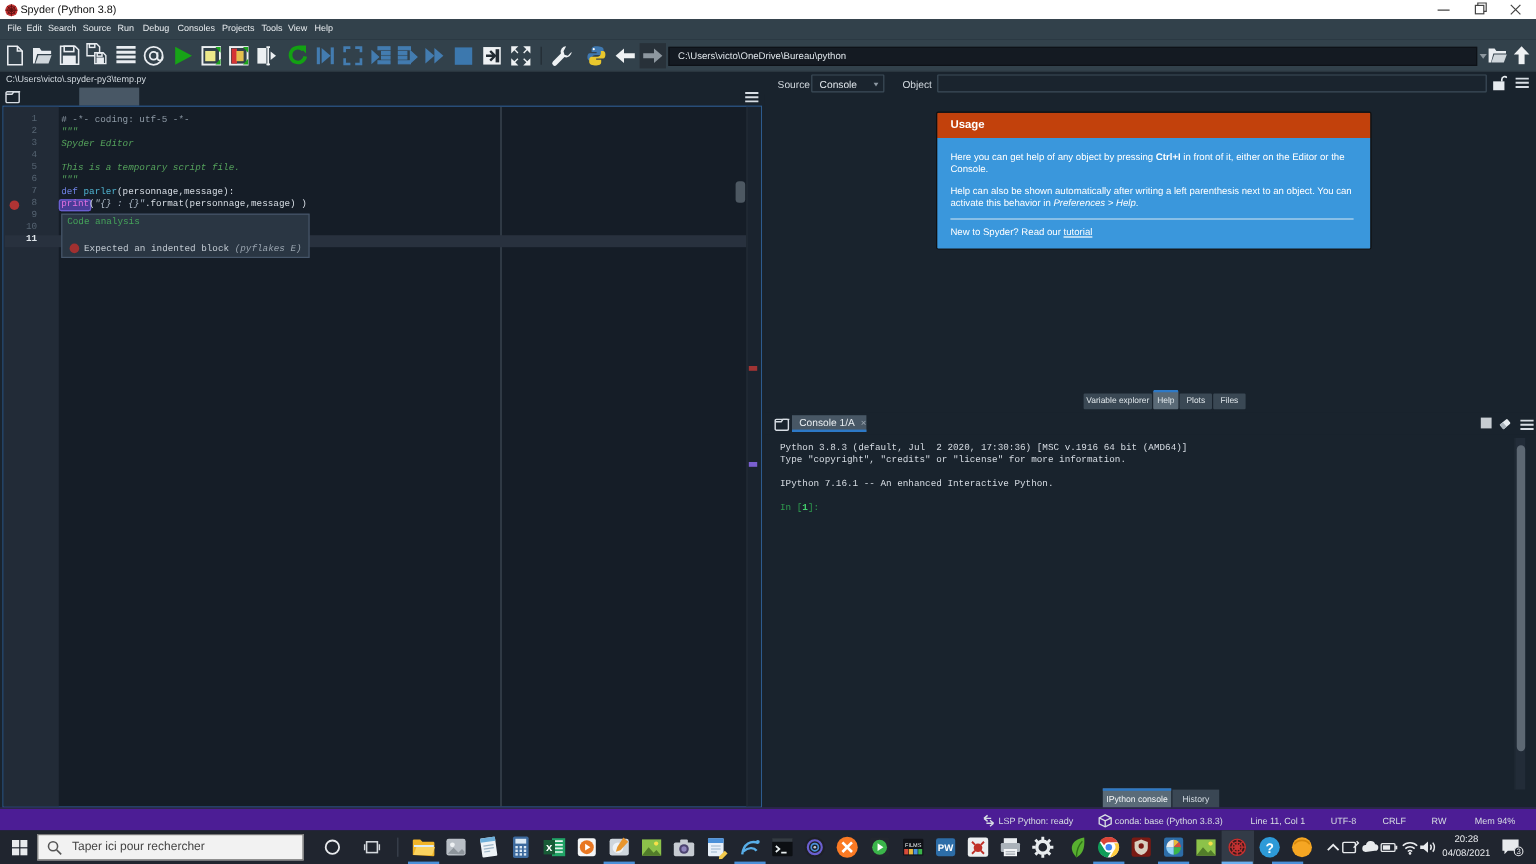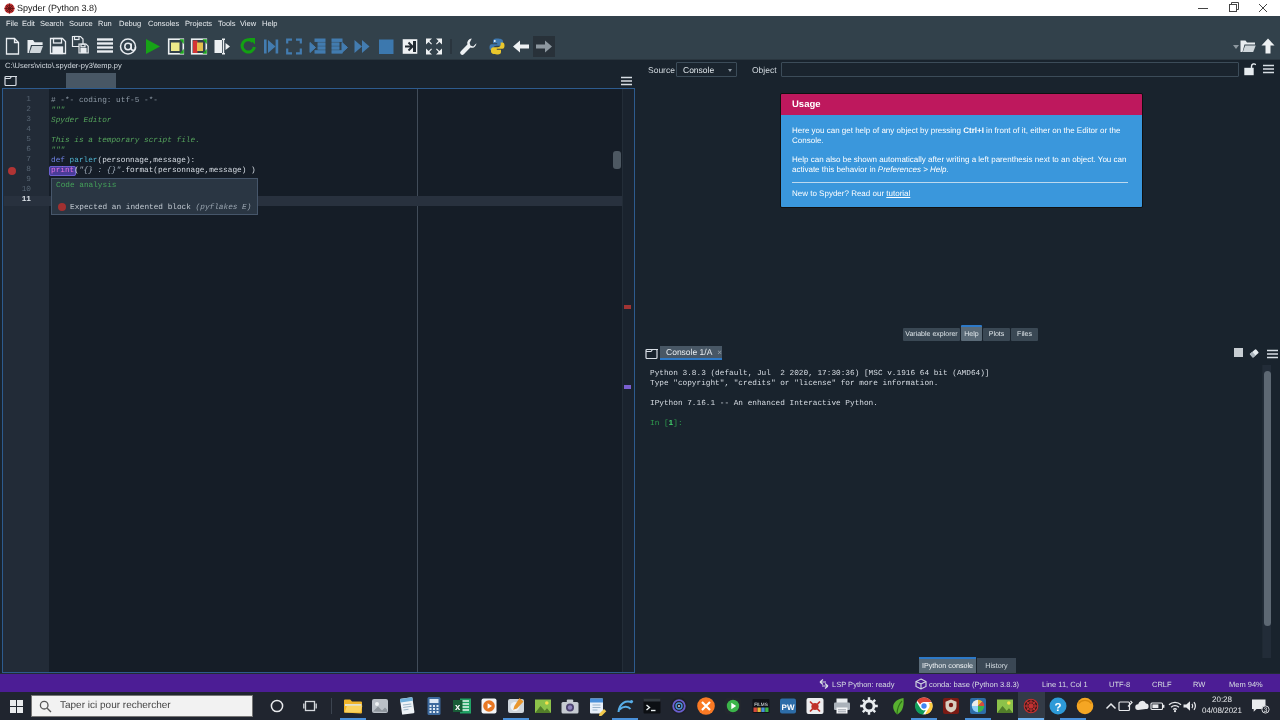--- a/index.html
+++ b/index.html
@@ -35,21 +35,21 @@
   .kw  { color:#6f82e4; }
   .fn  { color:#4fb3cf; }
   .fstr{ color:#a9b6c3; font-style:italic; }
   .prnt{ color:#e070e0; background:#4a3c98; border:1px solid #6a5fd0; border-radius:2px; padding:0 1px; margin:0 -2px; }
   #tooltip { left:48px; top:89px; width:207px; height:37px; background:#2a3643; border:1px solid #46566a; }
 
   
   .fieldbox { position:absolute; background:#1a242e; border:1px solid #3c4c59; border-radius:1px; height:15px; }
   #helparea { left:637px; top:79px; width:643px; height:265px; background:#19232D; }
   #usage { left:143px; top:14px; width:363px; height:115px; border:1px solid #101010; border-radius:2px; overflow:hidden; }
-  #usagehead { height:21px; background:#be185d; color:#fff; font-size:9.5px; font-weight:bold; padding:5px 0 0 11px; }
+  #usagehead { height:21px; background:#c2410c; color:#fff; font-size:9.5px; font-weight:bold; padding:5px 0 0 11px; }
   #usagebody { height:94px; background:#3a97dc; color:#fff; font-size:8px; padding:11px 14px 0 11px; line-height:10px; }
 
   
   .ptab { position:absolute; top:0; height:14px; background:#3a4854; color:#dfe6ea; font-size:7px; white-space:nowrap; text-align:center; line-height:14px; border-radius:1px; }
   
   #constabbar { left:637px; top:344px; width:643px; height:18px; }
   #constab { left:23px; top:2px; width:62px; white-space:nowrap; height:14px; background:#485765; border-bottom:2px solid #2d79c7; color:#e8edf1; font-size:8.5px; padding:1px 0 0 6px;text-align:right; }
   #consarea { left:637px; top:362px; width:643px; height:298px; background:#19232D; }
   #consscroll { left:625px; top:3px; width:9px; height:293px; background:#222c38; border-left:1px solid #1f2933; }
   #constext { left:13px; top:7px; font-size:7.75px; line-height:10px; color:#d7dde4; white-space:pre; }
@@ -226,20 +226,21 @@
         <path d="M8 0.5 c-3.5 0 -4 1.5 -4 2.8 v2 h4.2 v1 H2.5 C1 6.3 0.5 7.8 0.5 9.6 c0 1.8 0.6 3 2 3 h1.8 v-2.2 c0-1.6 1.4-2.6 3-2.6 h4.4 c1.3 0 2.3-1 2.3-2.4 v-2 C14 1.3 11.5 0.5 8 0.5 z" fill="#3f78b0"></path>
         <path d="M8 16.5 c3.5 0 4-1.5 4-2.8 v-2 H7.8 v-1 h5.7 c1.5 0 2-1.5 2-3.3 0-1.8-0.6-3-2-3 h-1.8 v2.2 c0 1.6-1.4 2.6-3 2.6 H4.3 c-1.3 0-2.3 1-2.3 2.4 v2 C2 15.7 4.5 16.5 8 16.5 z" fill="#e9c72c"></path>
         <circle cx="5.8" cy="3" r="0.9" fill="#fff"></circle>
       </g>
 
       <path d="M520 7.5 L513 13.5 L520 19.5 V15.6 H529 V11.4 H520 z" fill="#eef1f3"></path>
 
       <rect x="533" y="3" width="22" height="21" fill="#283139"></rect>
       <path d="M545 7.5 L552 13.5 L545 19.5 V15.6 H536 V11.4 H545 z" fill="#8d979f"></path>
     </svg>
+    <div id="pathbox" class="abs">C:\Users\victo\OneDrive\Bureau\python</div>
     <div class="abs" style="left:1233px;top:6px;width:0;height:0;border-left:3px solid transparent;border-right:3px solid transparent;border-top:4px solid #8d979f;margin-top:6px"></div>
     <svg class="abs" style="left:1240px;top:6px" width="16" height="15" viewBox="0 0 16 15">
         <g fill="#e9edf1">
           <path d="M0.5 13 V1.5 h5 l1.5 2 H15 v2 H4.5 L2.5 13 z"></path>
           <path d="M2.8 13 L5.2 6.5 h10.5 L13.2 13 z" fill="#cfd6db"></path>
         </g>
       </svg>
     <svg class="abs" style="left:1261px;top:5px" width="14" height="16" viewBox="0 0 14 16">
         <path d="M7 0.5 L13.5 7.5 H9.5 V15.5 H4.5 V7.5 H0.5 z" fill="#eef1f3"></path>
       </svg>

